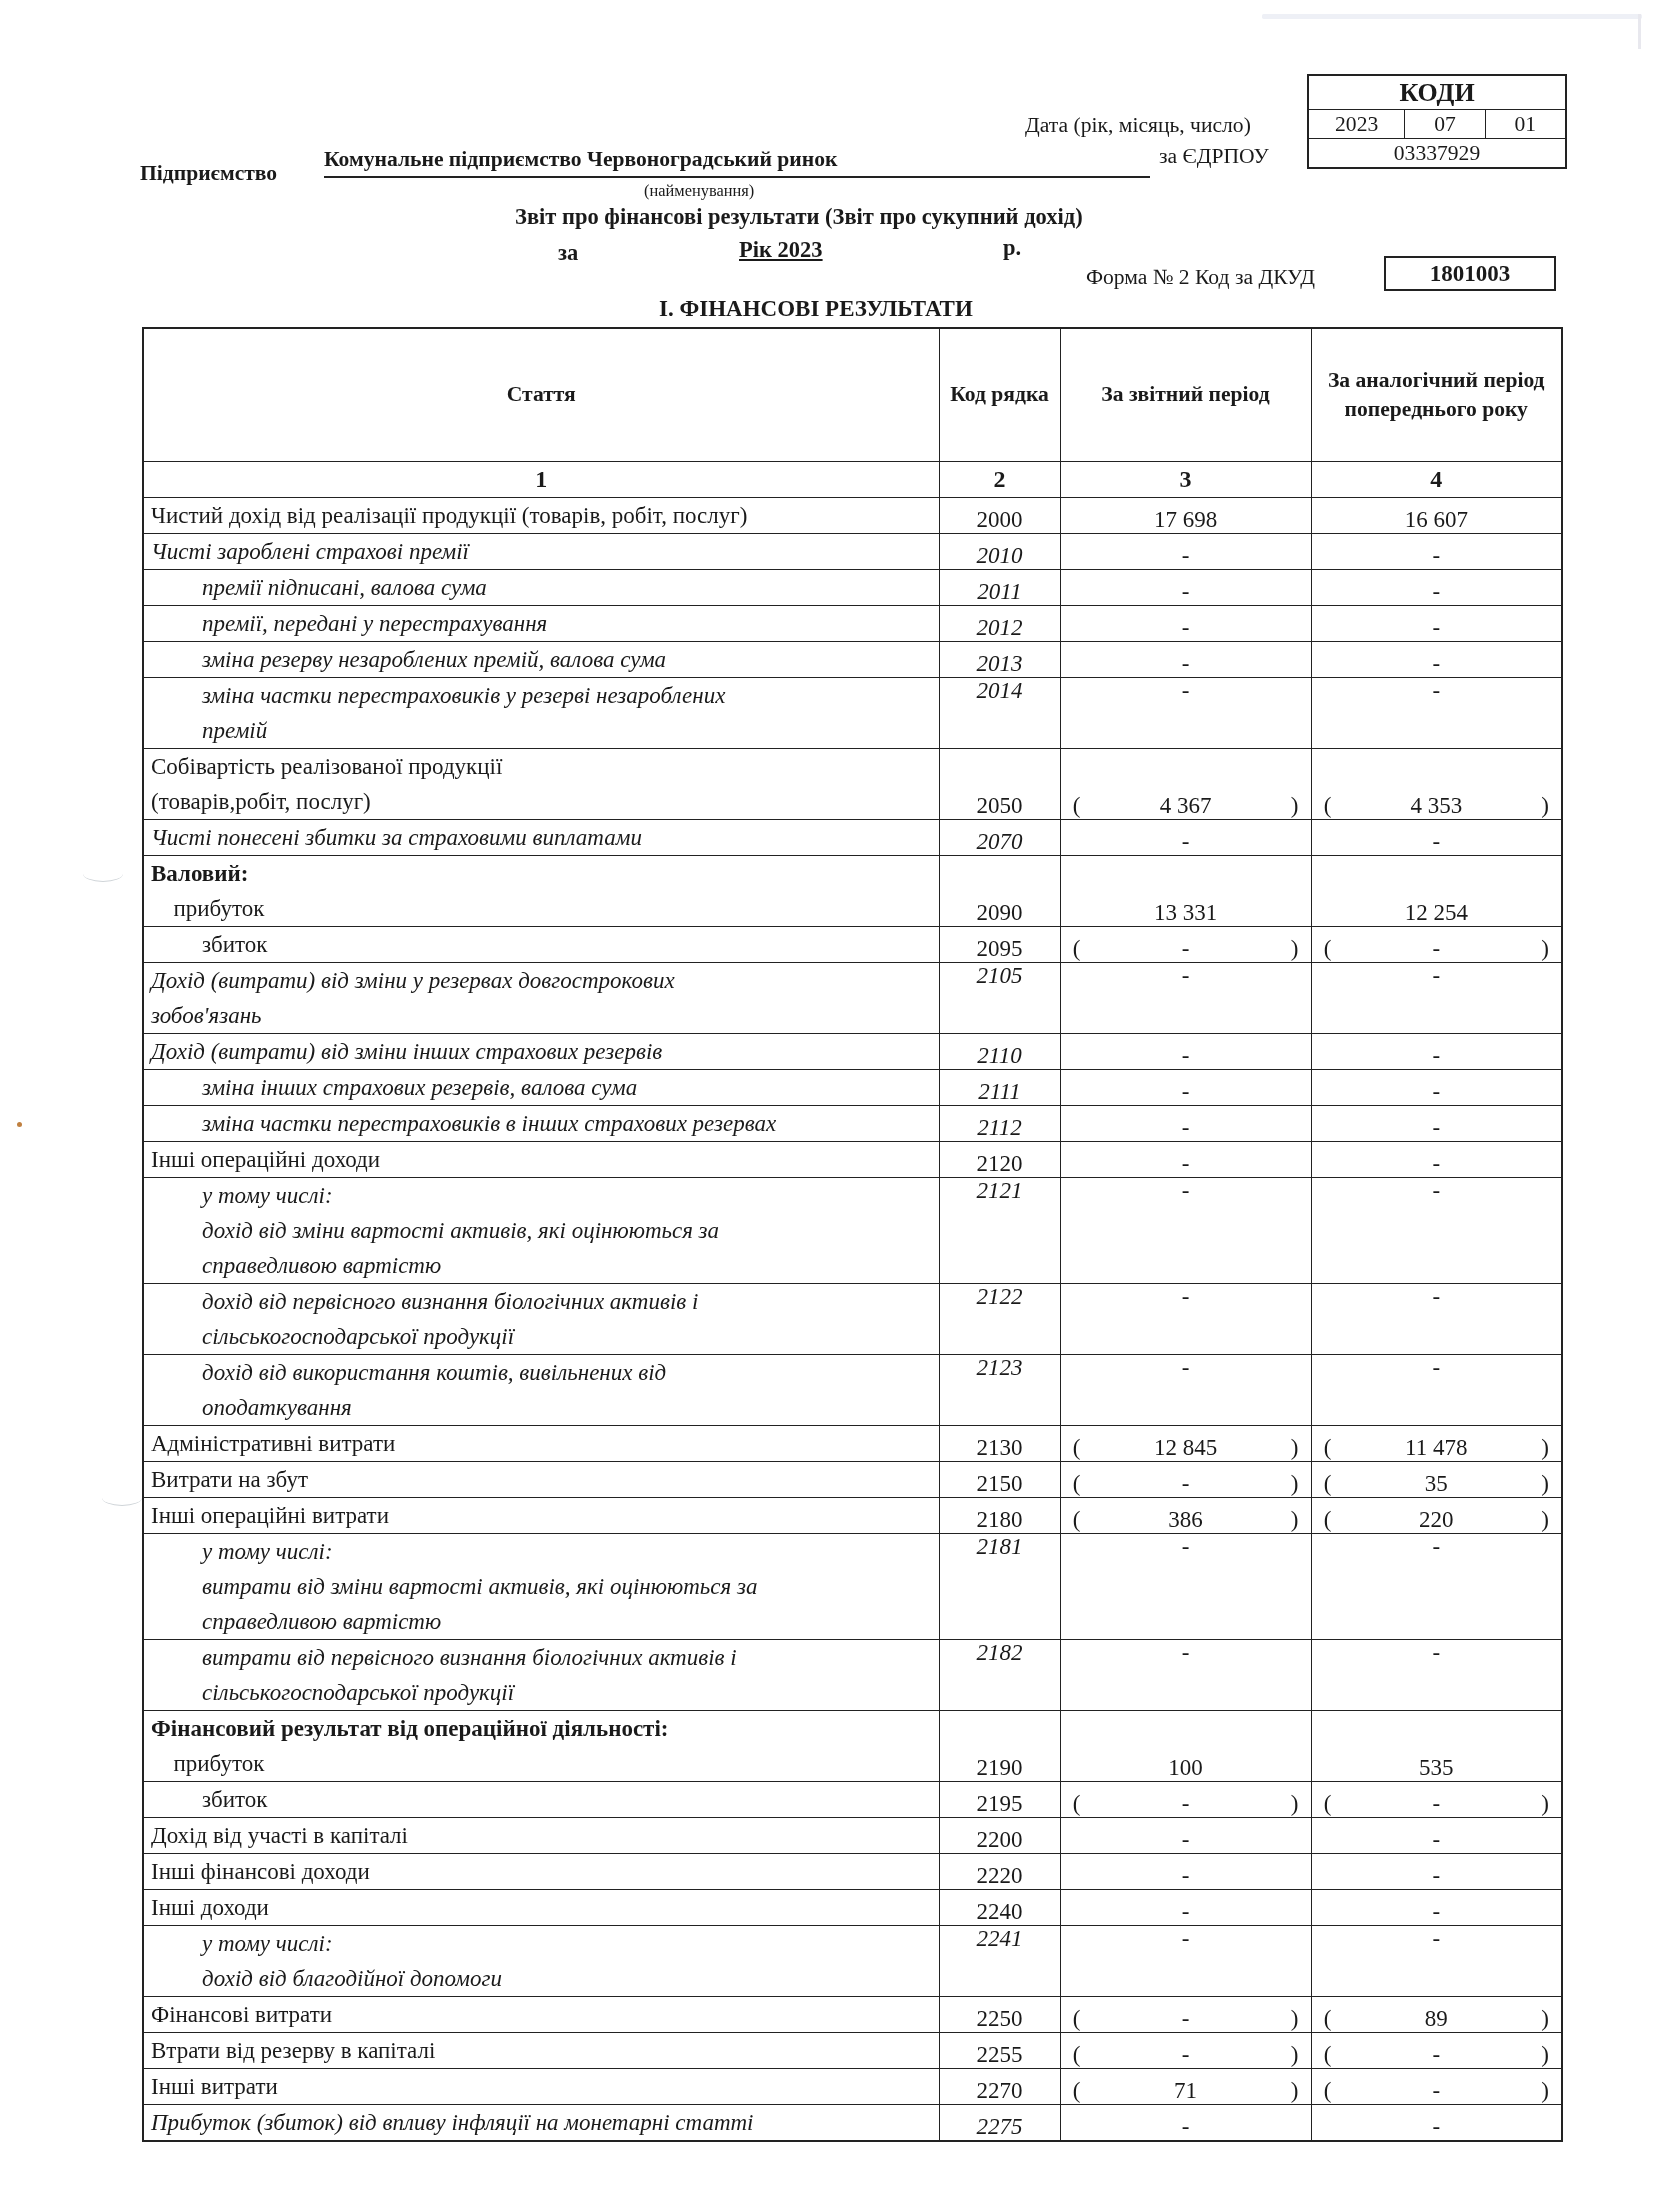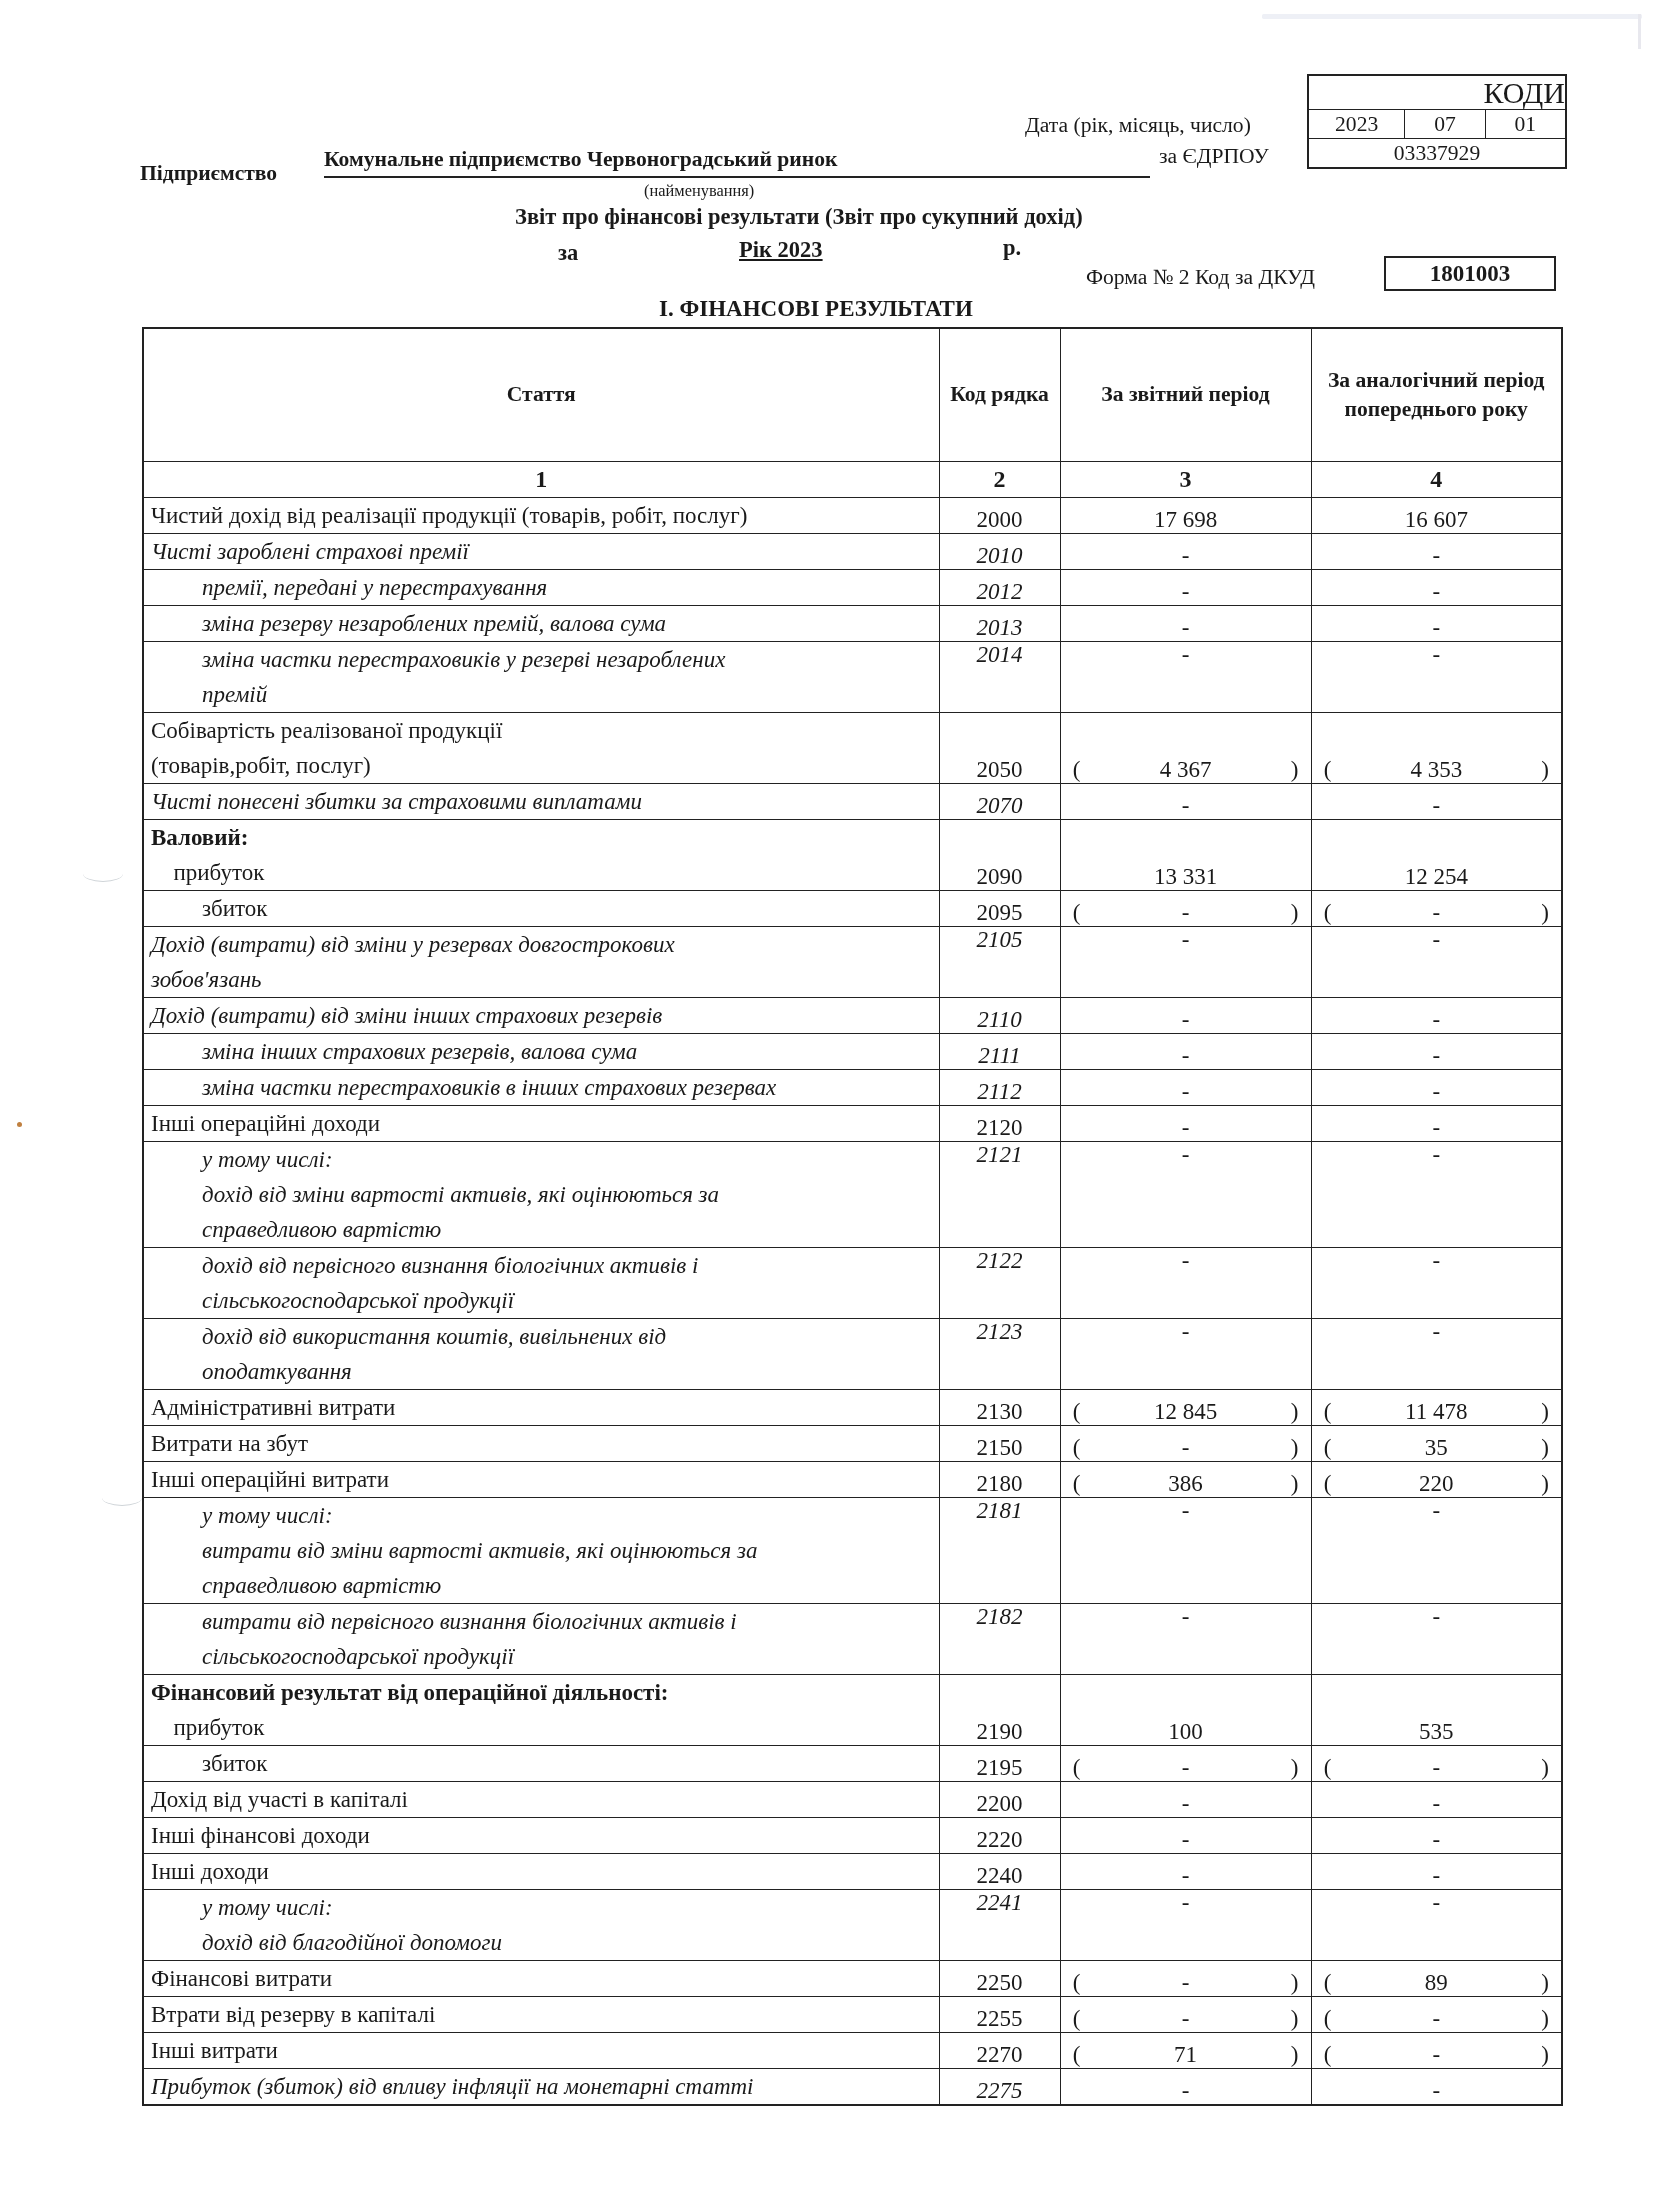--- a/index.html
+++ b/index.html
@@ -7,21 +7,21 @@
     width:1660px; height:2207px; background:#ffffff; position:relative; overflow:hidden;
     font-family:"Liberation Serif", "DejaVu Serif", serif; color:#1a1a1a;
   }
   .scan-edge { position:absolute; top:14px; left:1262px; width:380px; height:5.2px; background:#eef0f6; border-radius:1.7px; }
   .scan-edge-v { position:absolute; top:14px; left:1638px; width:2.6px; height:35px; background:#e8e8ee; }
   .margin-arc { position:absolute; width:40px; height:15.6px; border-bottom:1.7px solid #cfd4d8; border-radius:0 0 50% 50%; }
   .margin-dot { position:absolute; width:5.2px; height:5.2px; background:#c08040; border-radius:50%; }
 
   
   .codes { position:absolute; left:1307px; top:74px; width:256px; border:2.2px solid #222; }
-  .codes .hdr { text-align:right; font-weight:normal; font-size:30px; height:33px; line-height:33px; border-bottom:1.7px solid #222; }
+  .codes .hdr { text-align:center; font-weight:bold; font-size:26px; height:33px; line-height:33px; border-bottom:1.7px solid #222; }
   .codes .row { display:flex; height:28px; border-bottom:1.7px solid #222; font-size:21.6px; }
   .codes .row:last-child { border-bottom:none; }
   .codes .cell { flex:1; text-align:center; line-height:28px; border-right:1.7px solid #222; }
   .codes .cell:last-child { border-right:none; }
   .codes .cell.w1 { flex:1.2; }
 
   .lbl-date { position:absolute; left:1025px; top:113px; font-size:21.6px; }
   .lbl-edrpou { position:absolute; left:1159px; top:144px; font-size:21.6px; }
   .lbl-company { position:absolute; left:140px; top:161px; font-size:21.6px; font-weight:bold; }
   .company-name { position:absolute; left:324px; top:147px; width:826px; font-size:21.6px; font-weight:bold; border-bottom:2.2px solid #222; padding-bottom:3.5px; }
@@ -117,20 +117,28 @@
       <tr style="height: 35px;">
         <td class="c-name">
           <span class="name-line italic">Чисті зароблені страхові премії</span>
         </td>
         <td class="c-code italic">2010</td>
         <td class="c-val">-</td>
         <td class="c-val">-</td>
       </tr>
       <tr style="height: 35px;">
         <td class="c-name indent">
+          <span class="name-line italic indent">премії підписані, валова сума</span>
+        </td>
+        <td class="c-code italic">2011</td>
+        <td class="c-val">-</td>
+        <td class="c-val">-</td>
+      </tr>
+      <tr style="height: 35px;">
+        <td class="c-name indent">
           <span class="name-line italic indent">премії, передані у перестрахування</span>
         </td>
         <td class="c-code italic">2012</td>
         <td class="c-val">-</td>
         <td class="c-val">-</td>
       </tr>
       <tr style="height: 35px;">
         <td class="c-name indent">
           <span class="name-line italic indent">зміна резерву незароблених премій, валова сума</span>
         </td>

